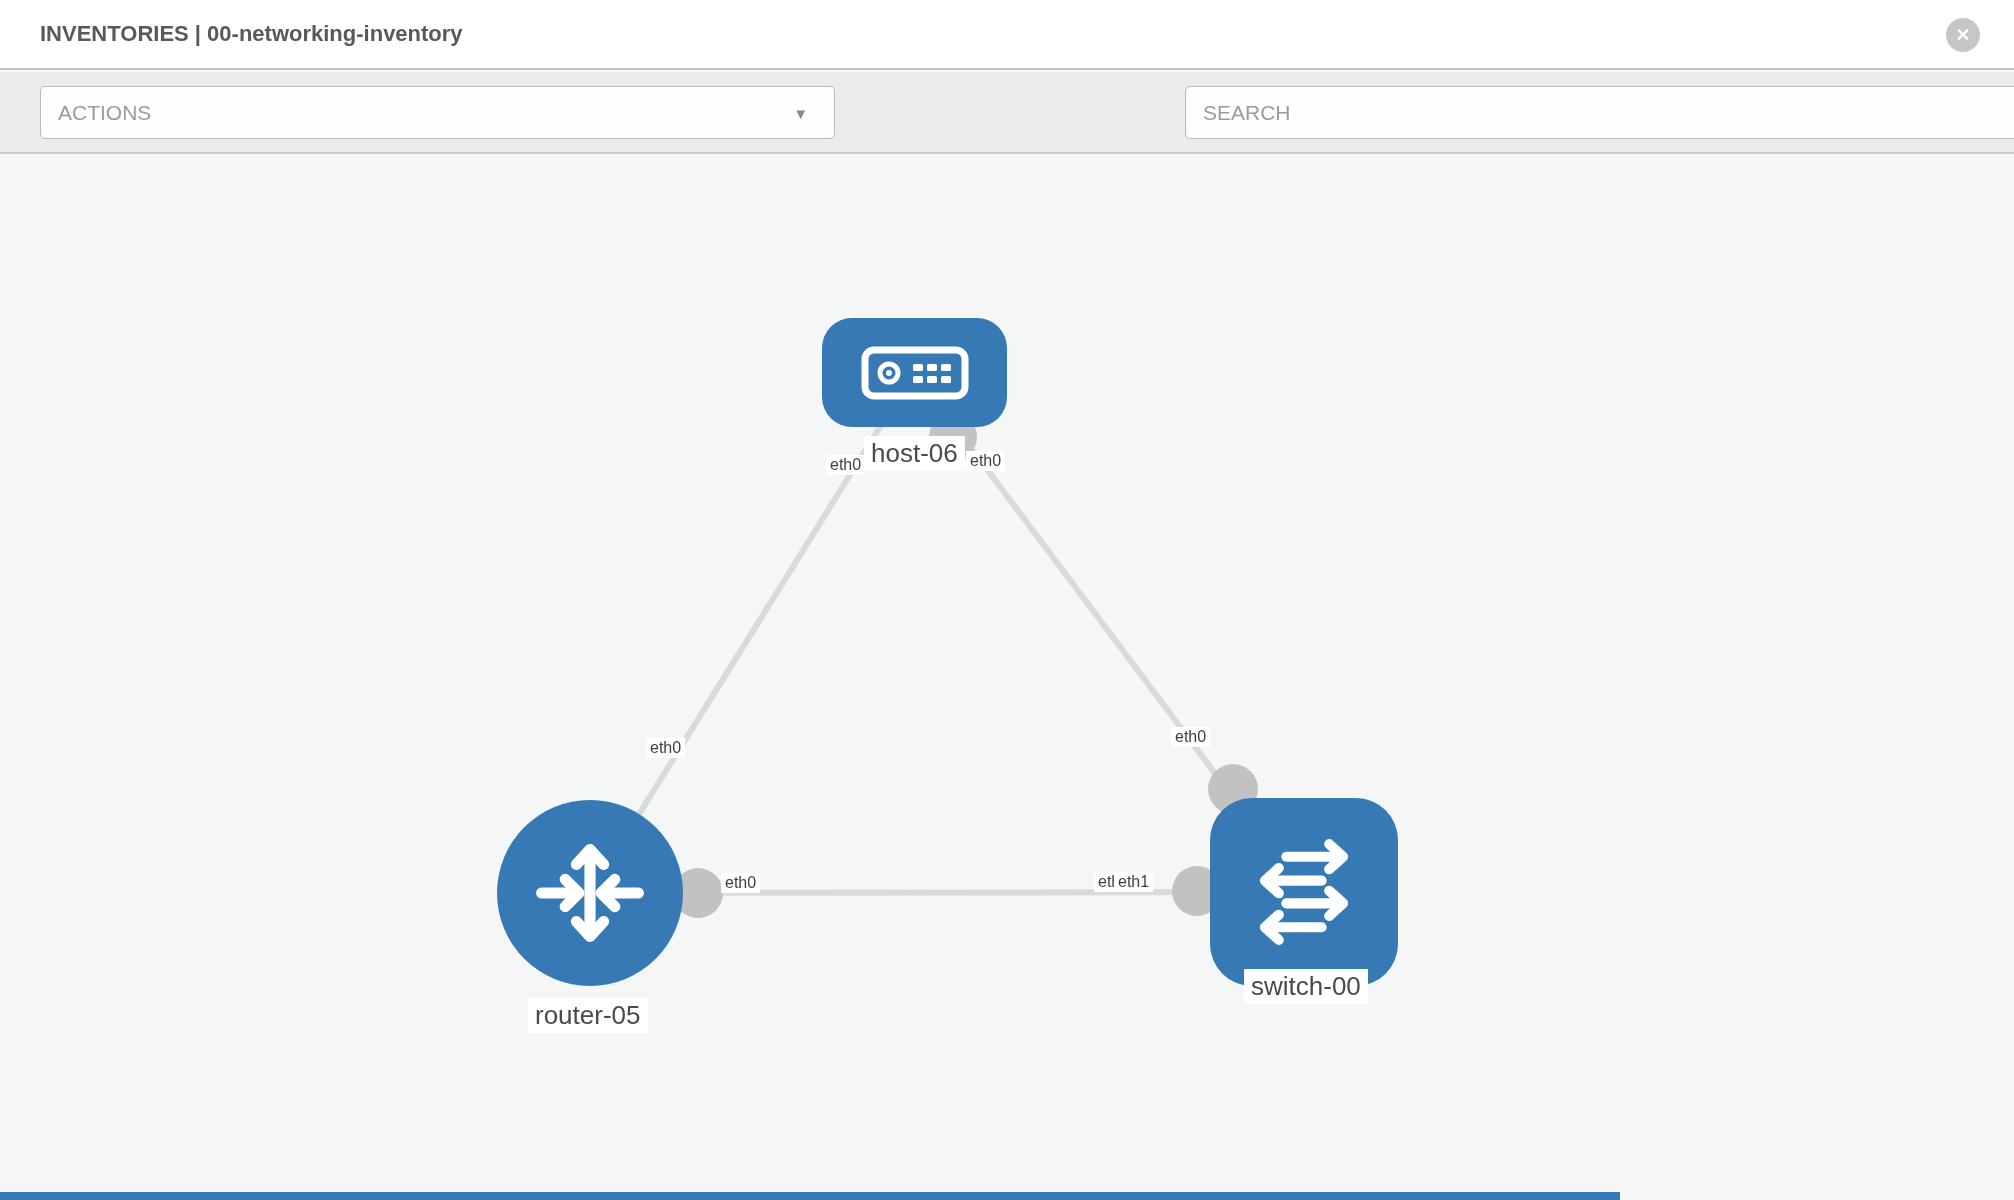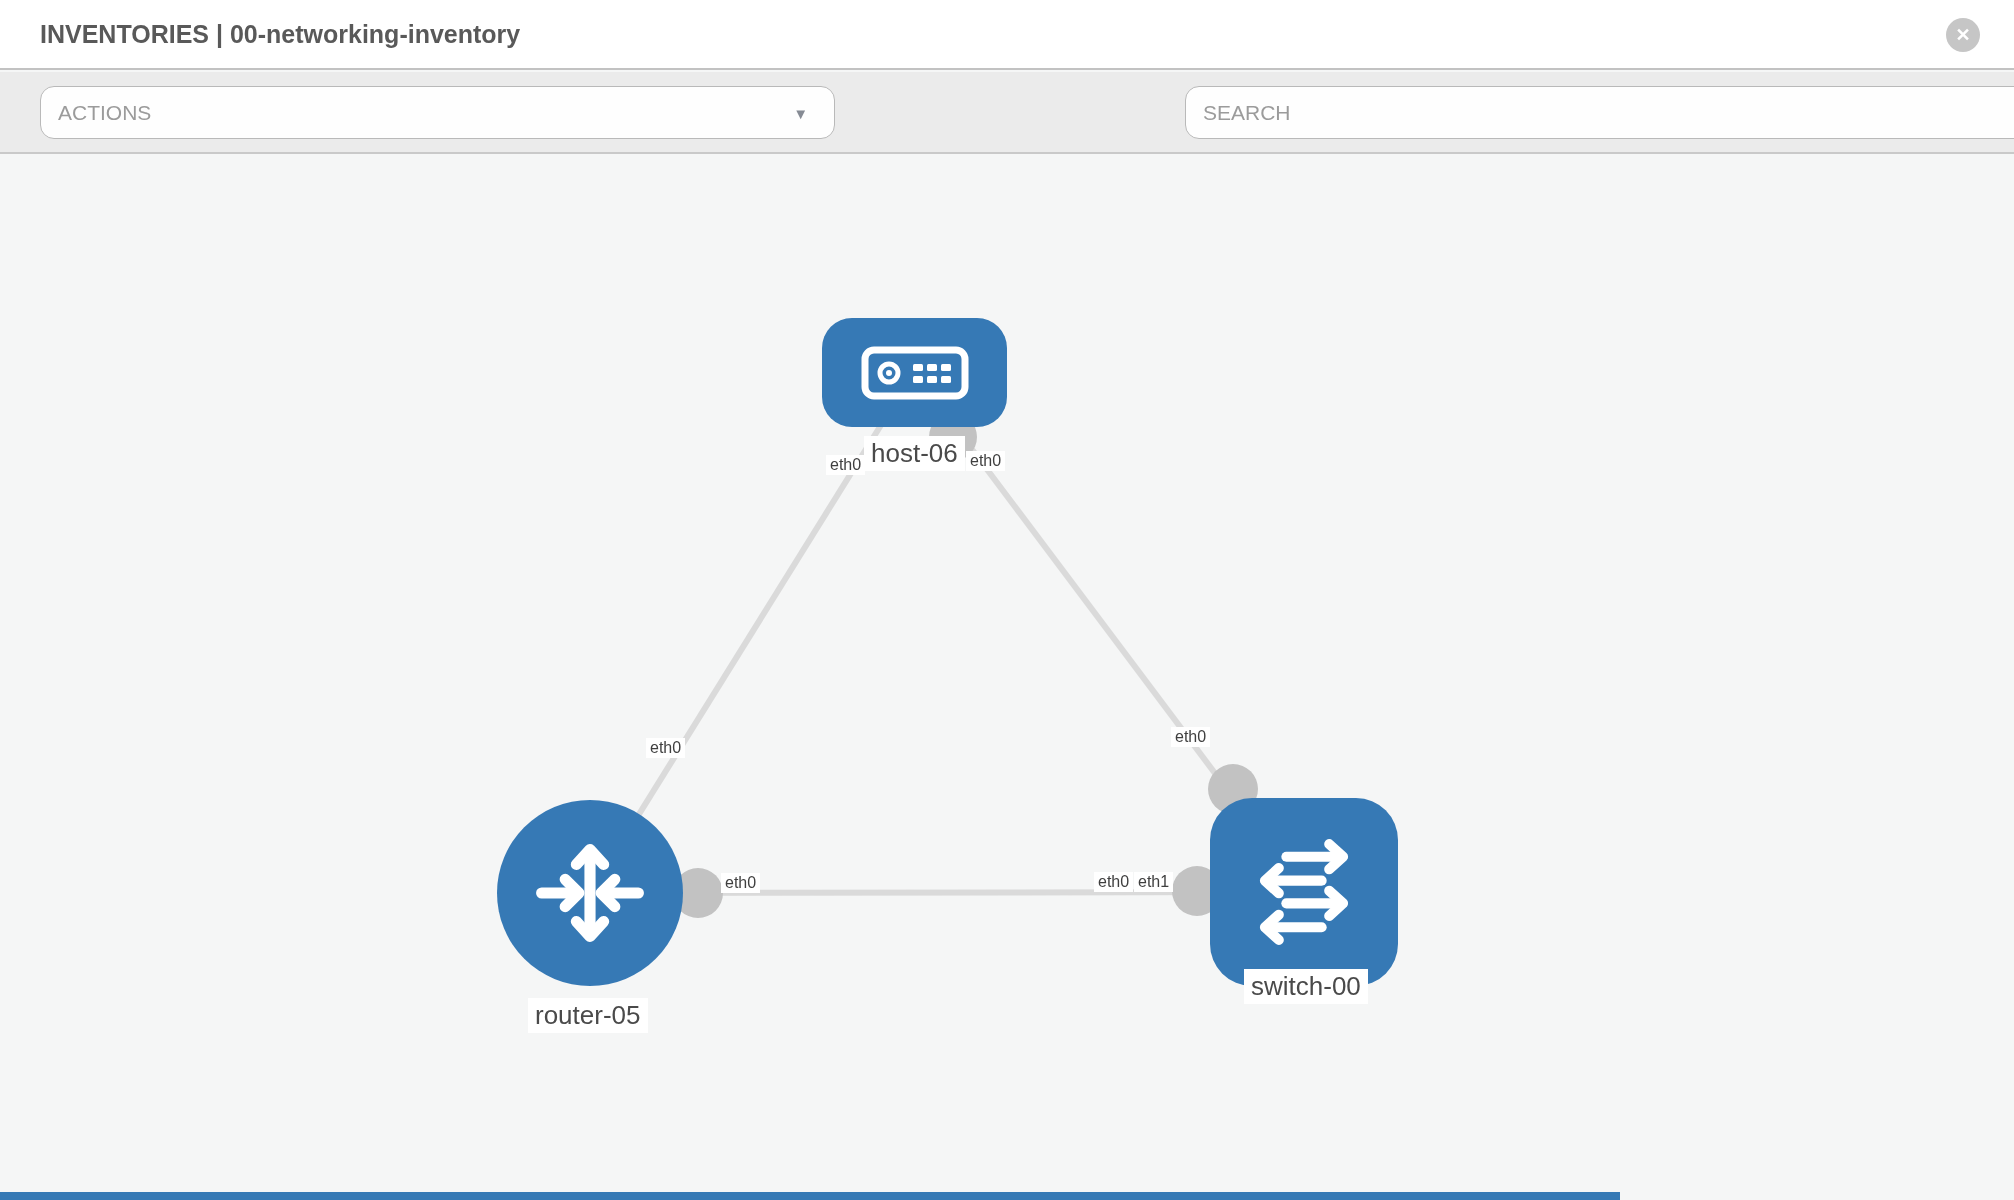--- a/index.html
+++ b/index.html
@@ -4,31 +4,31 @@
 <style>
   * { margin:0; padding:0; box-sizing:border-box; }
   html,body { width:2014px; height:1200px; overflow:hidden; }
   body { font-family:"Liberation Sans", sans-serif; background:#f5f6f6; }
   .page { position:relative; width:2014px; height:1200px; overflow:hidden; }
 
   
   .header { position:absolute; left:0; top:0; width:2014px; height:70px;
             background:#ffffff; border-bottom:2px solid #c2c2c2; }
   .page-title { position:absolute; left:40px; top:50%; transform:translateY(-50%);
-                font-size:25px; font-weight:bold; color:#595959; }
+                font-size:22px; font-weight:bold; color:#595959; }
   .close-btn { position:absolute; right:34px; top:18px; width:34px; height:34px;
                border-radius:50%; background:#c6c6c6; color:#ffffff;
                display:flex; align-items:center; justify-content:center;
                font-size:18px; font-weight:bold; cursor:pointer; }
 
   
   .toolbar { position:absolute; left:0; top:72px; width:2014px; height:82px;
              background:#ebebeb; border-bottom:2px solid #c9c9c9; }
   .select-box { position:absolute; top:14px; height:53px; background:#fefefe;
-                border:1px solid #b9b9b9; border-radius:14px; }
+                border:1px solid #b9b9b9; border-radius:5px; }
   .select-box .sel-text { position:absolute; left:17px; top:0; line-height:51px;
                           font-size:21px; color:#9b9b9b; }
   .select-box .caret { position:absolute; right:26px; top:50%; transform:translateY(-50%);
                        color:#868b94; font-size:15px; }
   .actions-box { left:40px; width:795px; }
   .search-box  { left:1185px; width:926px; }
   .tool-icon { position:absolute; top:97px; width:44px; height:34px;
                display:flex; align-items:center; justify-content:center; cursor:pointer; }
   .tool-icon svg { fill:#868b94; }
   .wrench-btn { left:1048px; }
@@ -52,21 +52,21 @@
   .label-switch { left:1244px; top:808px;margin-top:7px; }
 
   .iface-label { position:absolute; background:#ffffff; color:#3f3f3f;
                  font-size:16px; padding:1px 4px; white-space:nowrap; }
   .if-host-left    { left:826px;  top:301px; }
   .if-host-right   { left:966px;  top:297px; }
   .if-router-top   { left:646px;  top:584px; }
   .if-router-right { left:721px;  top:719px; }
   .if-switch-top   { left:1171px; top:573px; }
   .if-switch-left-hidden { left:1094px; top:718px; }
-  .if-switch-left  { left:1114px; top:718px;margin-left:20px; }
+  .if-switch-left  { left:1114px; top:718px; }
 
   .footer-bar { position:absolute; left:0; top:1192px; width:1620px; height:8px;
                 background:#3679b5; }
 </style>
 </head>
 <body>
 
 <div class="page">
 
   <div class="header">

